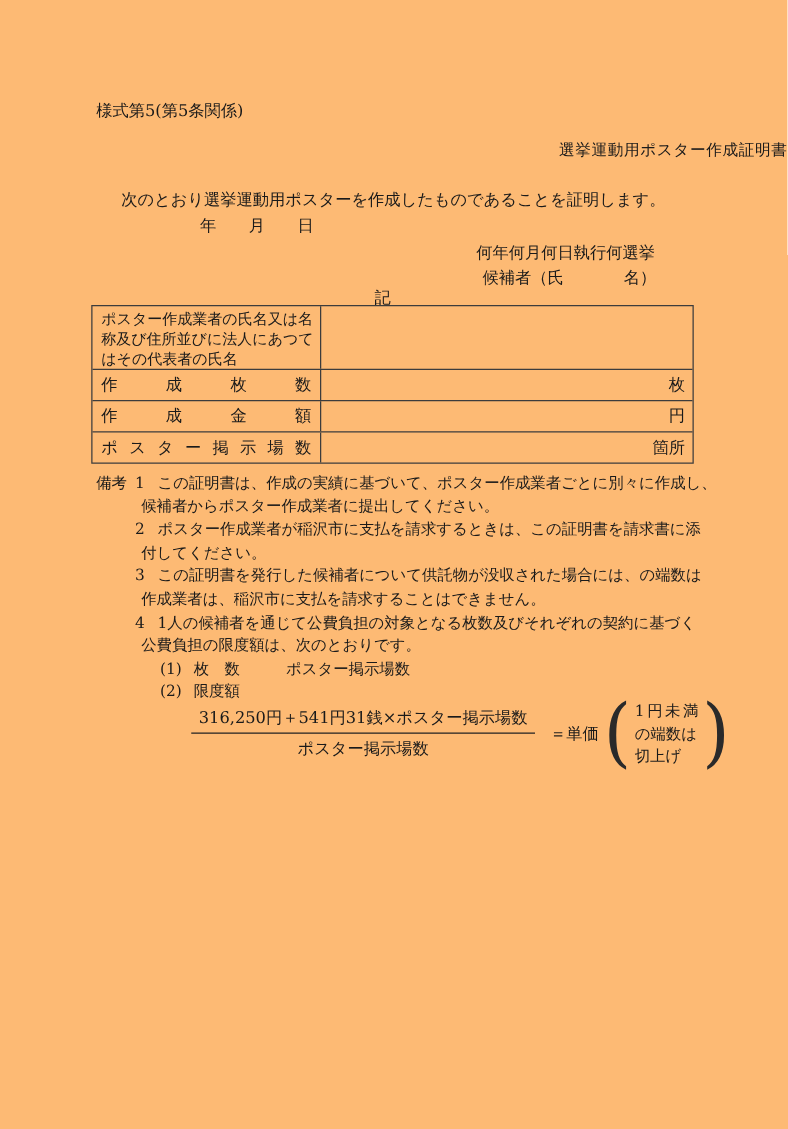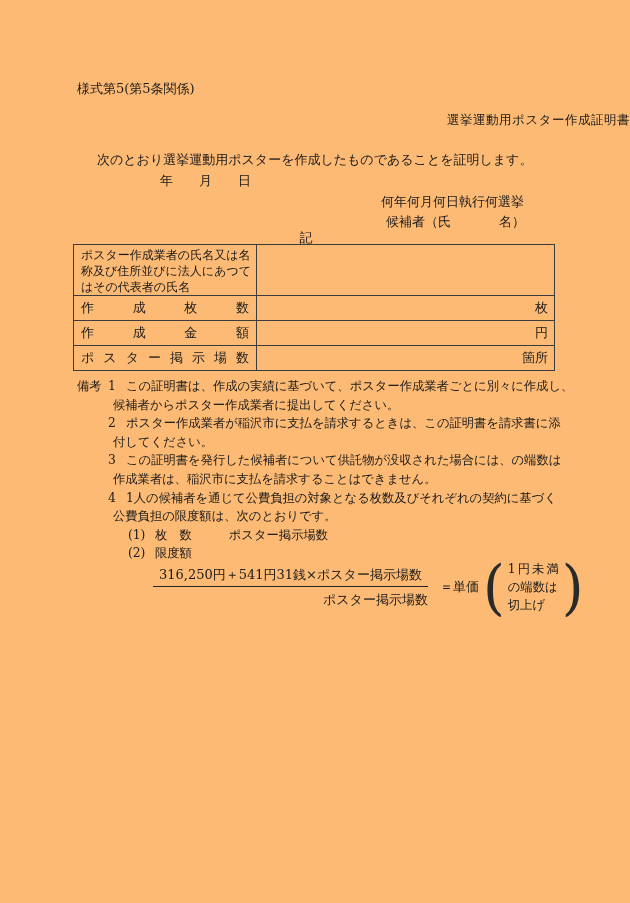--- a/index.html
+++ b/index.html
@@ -38,21 +38,21 @@
   .notes{left:77px;top:377px;font-size:12.3px;line-height:18.6px;width:500px;}
   .nline{display:flex;white-space:nowrap;}
   .nlabel{display:inline-block;width:31px;flex:none;}
   .nnum{display:inline-block;width:18px;flex:none;}
   .nline.cont{margin-left:36px;}
   .nline.sub{margin-left:51px;}
   .subnum{display:inline-block;width:27px;flex:none;}
 
   
   .formula{left:153px;top:554px;display:flex;align-items:center;height:66px;}
-  .fraction{display:inline-block;text-align:right;}
+  .fraction{display:inline-block;text-align:center;}
   .numerator{padding:0 6px 3px 6px;border-bottom:1px solid #222;line-height:17px;}
   .denominator{padding-top:4px;line-height:17px;}
   .equals{margin-left:12px;}
   .paren-group{display:flex;align-items:center;margin-left:4px;}
   .paren{font-size:56px;font-weight:400;line-height:56px;transform:scaleY(1.08);color:#2a2a2a;}
   .paren-lines{margin:0 3px;font-size:12.3px;line-height:18px;}
   .paren-lines .char-justify{width:51px;}
   .result-line{left:138px;top:621px;}
 </style>
 </head>

